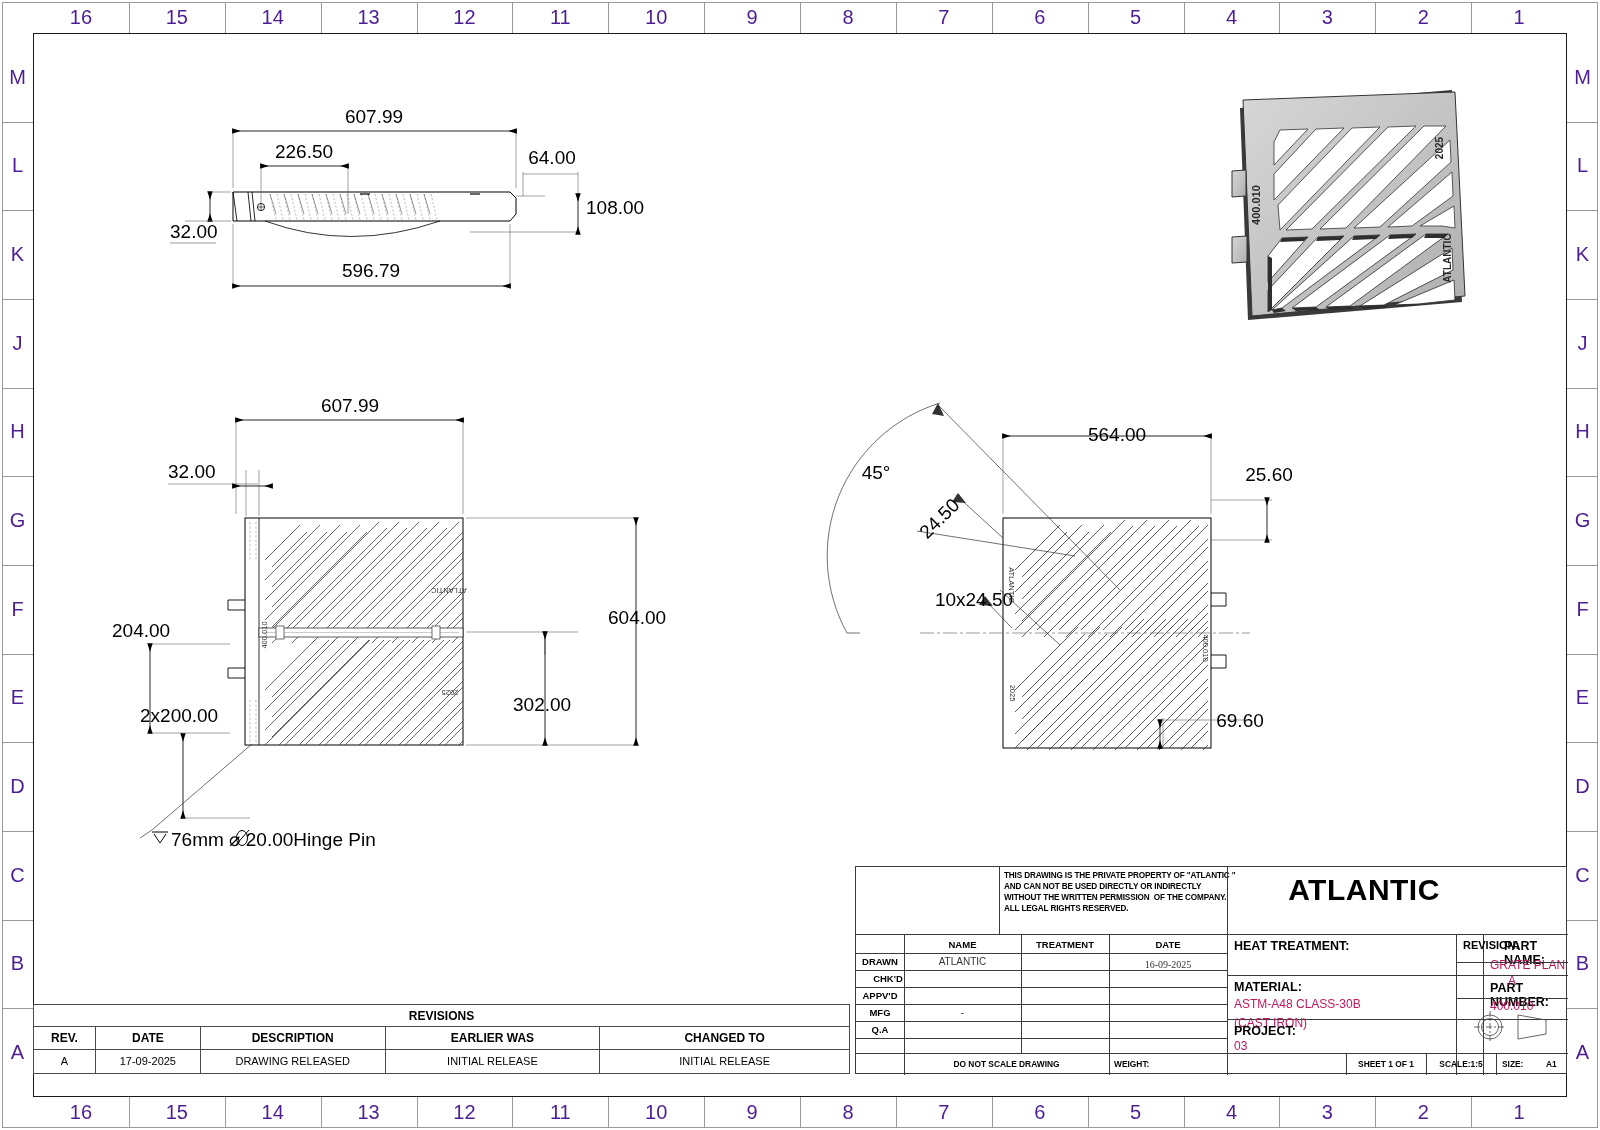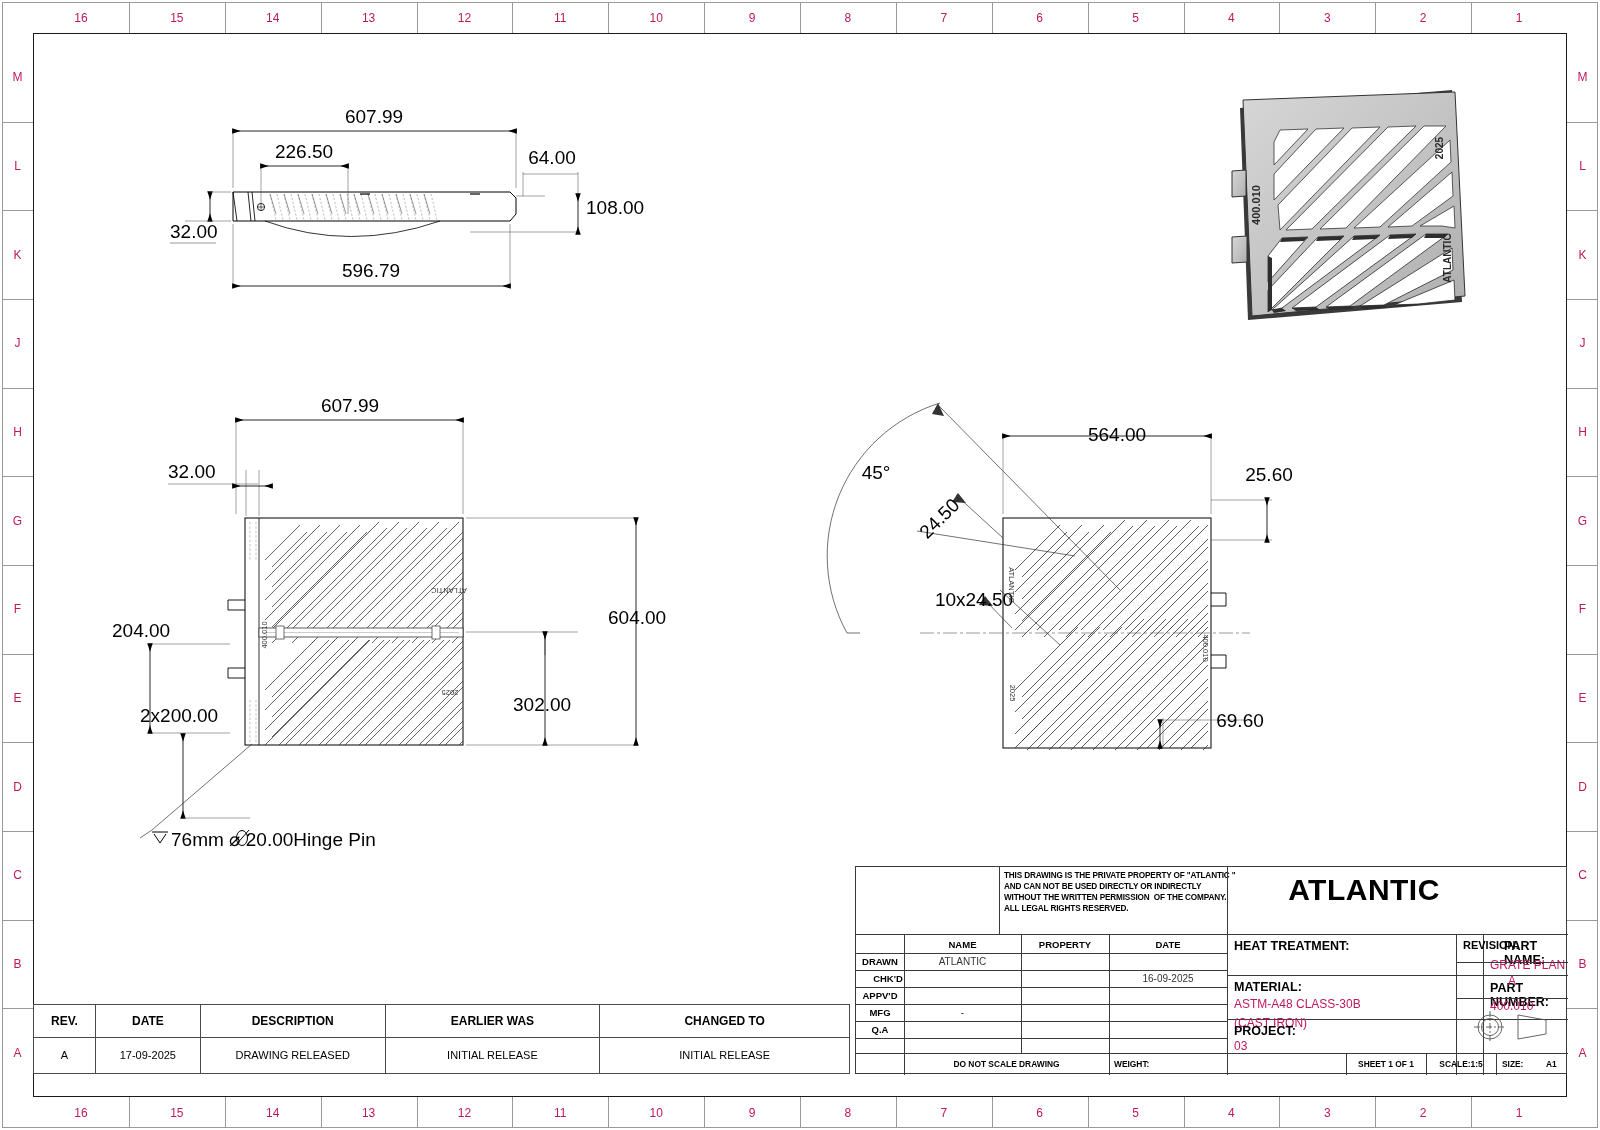--- a/index.html
+++ b/index.html
@@ -17,21 +17,21 @@
     width: 1596px; height: 1126px;
     border: 1px solid #9a9a9a;
   }
   .frame-inner {
     position: absolute; left: 33px; top: 33px;
     width: 1534px; height: 1064px;
     border: 1.6px solid #1a1a1a;
   }
   .zone-lbl {
     position: absolute;
-    font-size: 12px; color: #be185d;
+    font-size: 20px; color: #4c1d95;
     display: flex; align-items: center; justify-content: center;
     font-family: "Liberation Sans", sans-serif;
   }
   .ztop, .zbot { height: 33px; }
   .zleft, .zright { width: 33px; }
   .ztick {
     position: absolute; background: #9a9a9a;
   }
 
   
@@ -546,20 +546,23 @@
       <text class="dim-txt-tiny" x="1203" y="648" text-anchor="middle" transform="rotate(90 1203 648)">400.010</text>
 
       <text x="1260" y="205" font-size="11" font-weight="bold" fill="#2a2a2a" text-anchor="middle" transform="rotate(-90 1260 205)" font-family="Liberation Sans, sans-serif">400.010</text>
       <text x="1443" y="148" font-size="10" font-weight="bold" fill="#2a2a2a" text-anchor="middle" transform="rotate(-90 1443 148)" font-family="Liberation Sans, sans-serif">2025</text>
       <text x="1451" y="258" font-size="10" font-weight="bold" fill="#2a2a2a" text-anchor="middle" transform="rotate(-90 1451 258)" font-family="Liberation Sans, sans-serif">ATLANTIC</text>
     </g>
   </svg>
 
   <table class="revtable">
     <tbody>
+        <tr>
+      <td colspan="5" class="rh">REVISIONS</td>
+    </tr>
     <tr id="rev-head">
           <td class="rh" style="width: 62px;">REV.</td>
           <td class="rh" style="width: 105px;">DATE</td>
           <td class="rh" style="width: 185px;">DESCRIPTION</td>
           <td class="rh" style="width: 215px;">EARLIER WAS</td>
           <td class="rh" style="width: 250px; margin-top: 16px;">CHANGED TO</td>
         </tr>
     <tr id="rev-body">
           <td class="rc">A</td>
           <td class="rc">17-09-2025</td>
@@ -602,28 +605,28 @@
 
     <div class="tb-line" style="left:48px;  top:186px; width:1px; height:22px;"></div>
     <div class="tb-line" style="left:253px; top:186px; width:1px; height:22px;"></div>
     <div class="tb-line" style="left:490px; top:186px; width:1px; height:22px;"></div>
     <div class="tb-line" style="left:570px; top:186px; width:1px; height:22px;"></div>
     <div class="tb-line" style="left:640px; top:186px; width:1px; height:22px;"></div>
 
     <div class="tb-line" style="left:627px; top:67px;  width:1px; height:119px;"></div>
 
     <div class="tb-abs cell-h" style="left:48px;  top:72px; width:117px;">NAME</div>
-    <div class="tb-abs cell-h" style="left:165px; top:72px; width:88px;">PROPERTY</div>
+    <div class="tb-abs cell-h" style="left:165px; top:72px; width:88px;">TREATMENT</div>
     <div class="tb-abs cell-h" style="left:253px; top:72px; width:118px;">DATE</div>
 
     <div id="roles">
         <div class="tb-abs cell-h" style="left: 0px; top: 89px; width: 48px;">DRAWN</div>
         <div class="tb-abs cell-v" style="left: 48px; top: 89px; width: 117px;">ATLANTIC</div>
         <div class="tb-abs cell-v" style="left: 165px; top: 89px; width: 88px;"></div>
-        <div class="tb-abs cell-v" style="left: 253px; top: 106px; width: 118px;">16-09-2025</div>
+        <div class="tb-abs cell-v" style="left: 253px; top: 92px; width: 118px; font-family: Liberation Serif, serif;">16-09-2025</div>
         <div class="tb-abs cell-h" style="left: 8px; top: 106px; width: 48px;">CHK'D</div>
         <div class="tb-abs cell-v" style="left: 48px; top: 106px; width: 117px;"></div>
         <div class="tb-abs cell-v" style="left: 165px; top: 106px; width: 88px;"></div>
         <div class="tb-abs cell-v" style="left: 253px; top: 106px; width: 118px;"></div>
         <div class="tb-abs cell-h" style="left: 0px; top: 123px; width: 48px;">APPV'D</div>
         <div class="tb-abs cell-v" style="left: 48px; top: 123px; width: 117px;"></div>
         <div class="tb-abs cell-v" style="left: 165px; top: 123px; width: 88px;"></div>
         <div class="tb-abs cell-v" style="left: 253px; top: 123px; width: 118px;"></div>
         <div class="tb-abs cell-h" style="left: 0px; top: 140px; width: 48px;">MFG</div>
         <div class="tb-abs cell-v" style="left: 48px; top: 140px; width: 117px;">-</div>

